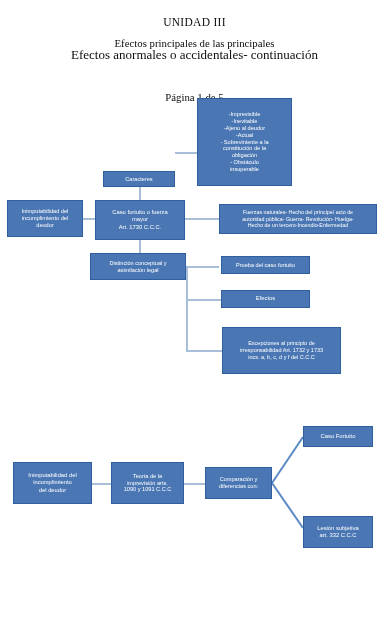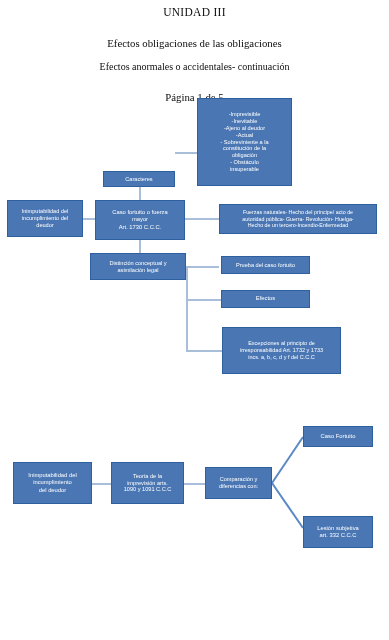--- a/index.html
+++ b/index.html
@@ -30,33 +30,33 @@
     color: #000000;
   }
   .h-line {
     display: block;
     width: 100%;
     text-align: center;
     color: #0d0d0d;
   }
   .h-title {
     position: absolute;
-    left: 0; top: 6px;
+    left: 0; top: 16px;
     font-size: 11.5px;
     letter-spacing: 0.3px;
   }
   .h-sub1 {
     position: absolute;
     left: 0; top: 37px;
     font-size: 10.8px;
   }
   .h-sub2 {
     position: absolute;
-    left: 0; top: 61px;
-    font-size: 10px;
+    left: 0; top: 47px;
+    font-size: 13px;
   }
   .h-page {
     position: absolute;
     left: 0; top: 91px;
     font-size: 10.8px;
   }
 
   
   .box {
     position: absolute;
@@ -93,21 +93,21 @@
     stroke-width: 2;
   }
 </style>
 </head>
 <body>
 
 <div class="page">
 
   <div class="heading">
     <div class="h-line h-title">UNIDAD  III</div>
-    <div class="h-line h-sub1">Efectos obligaciones de las obligaciones</div>
+    <div class="h-line h-sub1">Efectos principales de las principales</div>
     <div class="h-line h-sub2">Efectos anormales o accidentales- continuación</div>
     <div class="h-line h-page">Página 1 de 5</div>
   </div>
 
   <div class="conn conn-h" style="left:175px; top:152px; width:22px;"></div>
 
   <div class="conn conn-v" style="left:139px; top:186px; height:15px;"></div>
 
   <div class="conn conn-h" style="left:83px; top:218px; width:12px;"></div>
 

